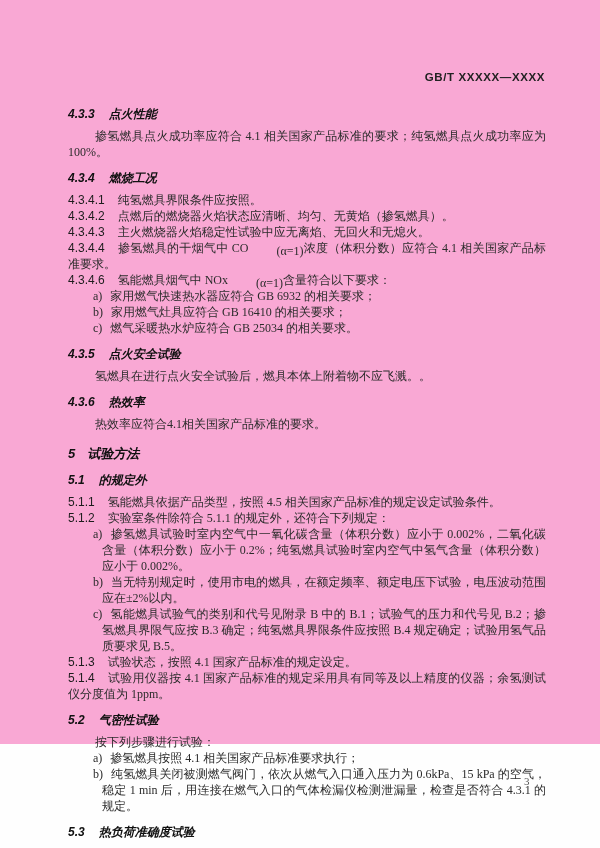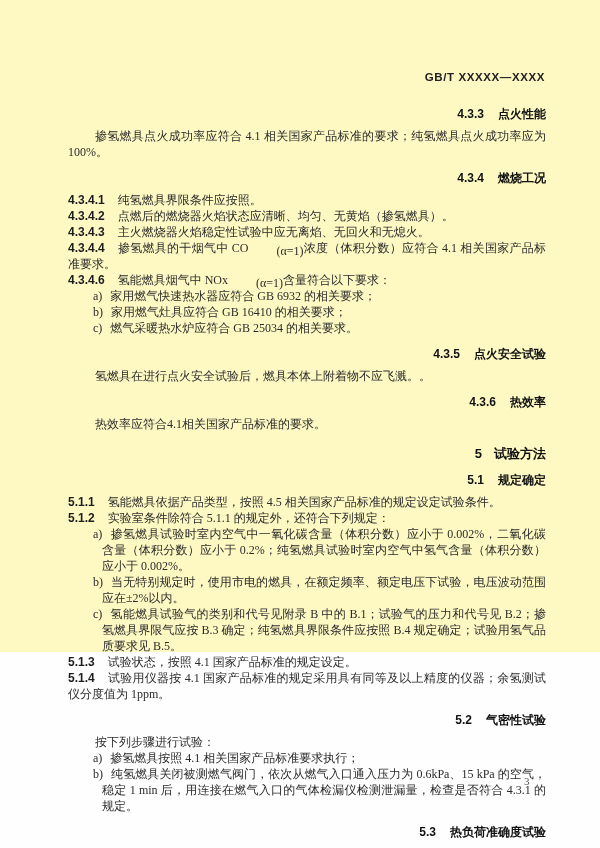--- a/index.html
+++ b/index.html
@@ -6,22 +6,22 @@
     margin: 0;
     padding: 0;
     width: 600px;
     height: 848px;
     background: #fefefe;
     overflow: hidden;
   }
   .page {
     position: relative;
     width: 600px;
-    height: 652px;
-    background: #fef9c3;
+    height: 744px;
+    background: #f9a8d4;
     color: #2b2b2b;
     font-family: "Liberation Serif", "DejaVu Serif", serif;
   }
   .page-header {
     position: absolute;
     top: 71px;
     right: 55px;
     font-family: "Liberation Sans", "DejaVu Sans", sans-serif;
     font-size: 11.5px;
     font-weight: bold;
@@ -34,31 +34,32 @@
     left: 68px;
     width: 478px;
     font-size: 12px;
     line-height: 16px;
     text-align: justify;
   }
   .blk-h, .blk-h1 {
     font-family: "Liberation Sans", "DejaVu Sans", sans-serif;
     font-weight: bold;
     color: #111;
-    text-align: right;
+    text-align: left;
+    font-style: italic;
   }
   .blk-h { margin: 10px 0 6px 0; font-size: 12px; }
   .blk-h1 { margin: 14px 0 10px 0; font-size: 13px; }
   .blk-h .num { margin-right: 14px; }
   .blk-h1 .num { margin-right: 12px; }
   .blk-p { margin: 0; text-indent: 27px; }
   .blk-n, .blk-nr { margin: 0; }
   .blk-n .num, .blk-nr .num {
     font-family: "Liberation Sans", "DejaVu Sans", sans-serif;
-    font-weight: bold;
+    font-weight: normal;
     color: #1d1d1d;
     margin-right: 13px;
   }
   .blk-li {
     margin: 0 0 0 25px;
     padding-left: 9px;
     text-indent: -9px;
   }
   .blk-li .marker { margin-right: 8px; }
   sub.subscr {
@@ -93,21 +94,21 @@
       <div class="blk-nr"><span class="num">4.3.4.4</span><span class="text">掺氢燃具的干烟气中 CO</span><sub class="subscr">(α=1)</sub><span class="text">浓度（体积分数）应符合 4.1 相关国家产品标准要求。</span></div>
       <div class="blk-nr"><span class="num">4.3.4.6</span><span class="text">氢能燃具烟气中 NOx</span><sub class="subscr">(α=1)</sub><span class="text">含量符合以下要求：</span></div>
       <div class="blk-li"><span class="marker">a)</span><span class="text">家用燃气快速热水器应符合 GB 6932 的相关要求；</span></div>
       <div class="blk-li"><span class="marker">b)</span><span class="text">家用燃气灶具应符合 GB 16410 的相关要求；</span></div>
       <div class="blk-li"><span class="marker">c)</span><span class="text">燃气采暖热水炉应符合 GB 25034 的相关要求。</span></div>
       <div class="blk-h"><span class="num">4.3.5</span><span class="title">点火安全试验</span></div>
       <div class="blk-p"><span class="text">氢燃具在进行点火安全试验后，燃具本体上附着物不应飞溅。。</span></div>
       <div class="blk-h"><span class="num">4.3.6</span><span class="title">热效率</span></div>
       <div class="blk-p"><span class="text">热效率应符合4.1相关国家产品标准的要求。</span></div>
       <div class="blk-h1"><span class="num">5</span><span class="title">试验方法</span></div>
-      <div class="blk-h"><span class="num">5.1</span><span class="title">规定确定</span></div>
+      <div class="blk-h"><span class="num">5.1</span><span class="title">的规定外</span></div>
       <div class="blk-n"><span class="num">5.1.1</span><span class="text">氢能燃具依据产品类型，按照 4.5 相关国家产品标准的规定设定试验条件。</span></div>
       <div class="blk-n"><span class="num">5.1.2</span><span class="text">实验室条件除符合 5.1.1 的规定外，还符合下列规定：</span></div>
       <div class="blk-li"><span class="marker">a)</span><span class="text">掺氢燃具试验时室内空气中一氧化碳含量（体积分数）应小于 0.002%，二氧化碳含量（体积分数）应小于 0.2%；纯氢燃具试验时室内空气中氢气含量（体积分数）应小于 0.002%。</span></div>
       <div class="blk-li"><span class="marker">b)</span><span class="text">当无特别规定时，使用市电的燃具，在额定频率、额定电压下试验，电压波动范围应在±2%以内。</span></div>
       <div class="blk-li"><span class="marker">c)</span><span class="text">氢能燃具试验气的类别和代号见附录 B 中的 B.1；试验气的压力和代号见 B.2；掺氢燃具界限气应按 B.3 确定；纯氢燃具界限条件应按照 B.4 规定确定；试验用氢气品质要求见 B.5。</span></div>
       <div class="blk-n"><span class="num">5.1.3</span><span class="text">试验状态，按照 4.1 国家产品标准的规定设定。</span></div>
       <div class="blk-n"><span class="num">5.1.4</span><span class="text">试验用仪器按 4.1 国家产品标准的规定采用具有同等及以上精度的仪器；余氢测试仪分度值为 1ppm。</span></div>
       <div class="blk-h"><span class="num">5.2</span><span class="title">气密性试验</span></div>
       <div class="blk-p"><span class="text">按下列步骤进行试验：</span></div>
       <div class="blk-li"><span class="marker">a)</span><span class="text">掺氢燃具按照 4.1 相关国家产品标准要求执行；</span></div>

